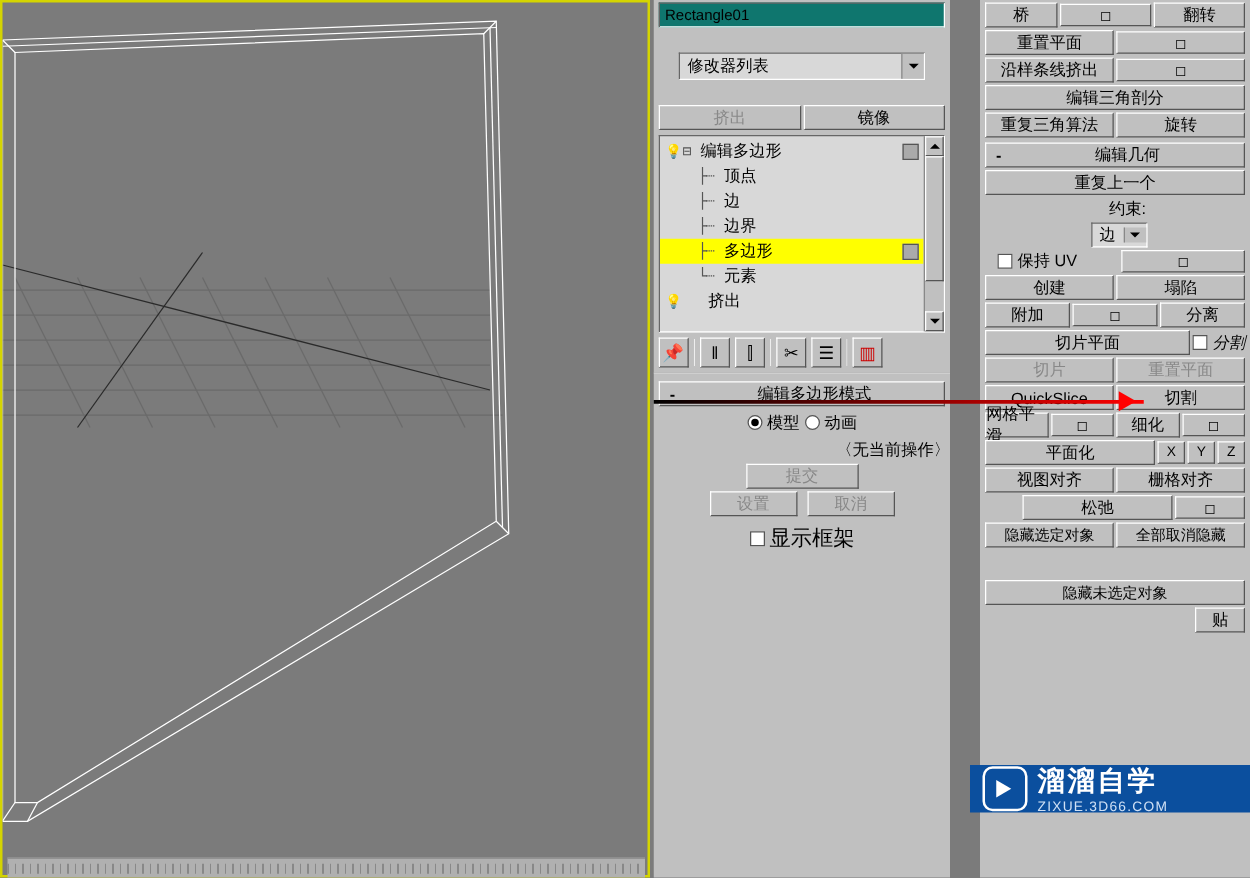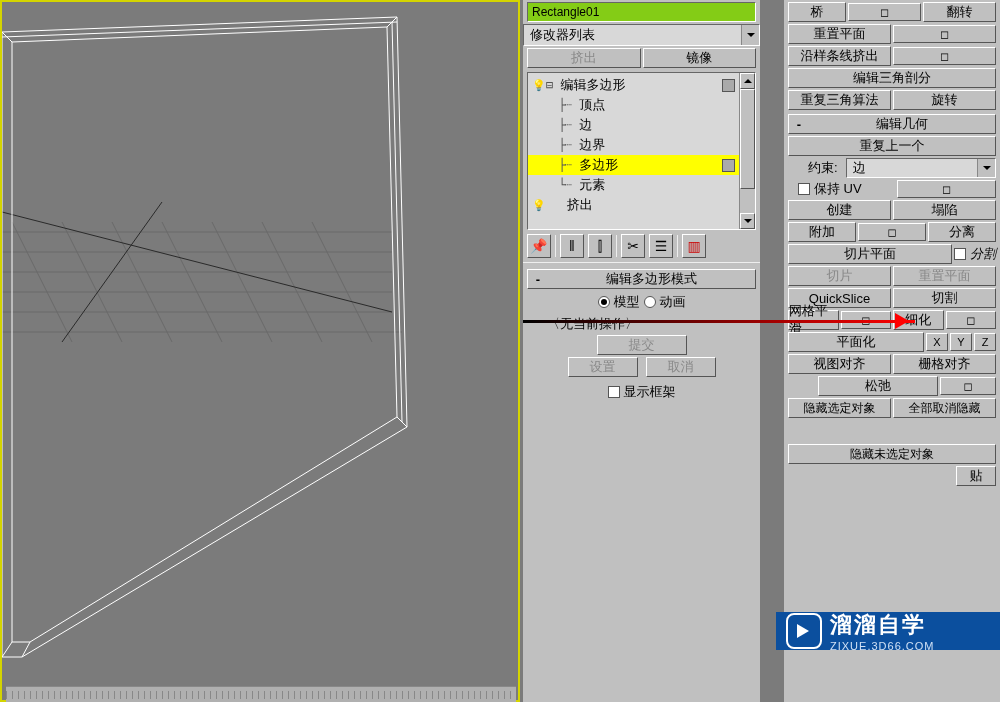--- a/index.html
+++ b/index.html
@@ -23,21 +23,21 @@
 }
 
 .right-panel {
   position: absolute;
   left: 784px; top: 0;
   width: 216px; height: 702px;
   background: #c0c0c0;
 }
 
 .input-box {
-  background: #84cc16;
+  background: #0f766e;
   border: 1px solid #888;
   border-top-color: #666; border-left-color: #666;
   border-right-color: #fff; border-bottom-color: #fff;
   height: 20px; padding: 1px 4px; font-size: 12px;
   display: flex; align-items: center;
 }
 
 .combo {
   display: flex; align-items: center;
   background: #d8d8d8;
@@ -106,21 +106,21 @@
 
 .toolbar { display:flex; gap:4px; margin:4px; align-items:center; }
 .tool-btn { width:24px; height:24px; background:#c0c0c0; border:1px solid;border-top-color:#fff;border-left-color:#fff;border-right-color:#555;border-bottom-color:#555; display:flex;align-items:center;justify-content:center;font-size:14px;}
 .tool-sep { width:1px; height:22px; background:#888; border-right:1px solid #eee;}
 
 .radio-row { display:flex; gap:4px; justify-content:center; font-size:13px; margin:4px;}
 .radio-row label { display:flex; align-items:center; gap:4px;}
 .radio { width:12px; height:12px; border:1px solid #555; border-radius:50%; background:#fff; display:flex;align-items:center;justify-content:center;}
 .radio.checked::after{content:"";width:6px;height:6px;background:#000;border-radius:50%;}
 
-.center-txt { text-align:left; font-size:13px; margin:2px 0;padding-left:24px;}
+.center-txt { text-align:right; font-size:13px; margin:2px 0;padding-left:24px;}
 
 .chk { width:12px;height:12px; background:#fff; border:1px solid #555; display:inline-block; margin-right:4px; position:relative; flex-shrink:0;}
 
 .arrow-annotation {
   position: absolute;
   left: 523px; top: 320px;
   width: 392px; height: 3px;
   background: linear-gradient(to right, #000 0%, #ff0000 100%);
   z-index: 50;
 }
@@ -189,21 +189,21 @@
       <line x1="0" y1="35" x2="395" y2="20"></line>
       <line x1="390" y1="20" x2="400" y2="420"></line>
     </g>
   </svg>
 </div>
 
 <div class="middle-panel">
   <div class="input-box" style="margin:2px 4px;">
     <span>Rectangle01</span>
   </div>
-  <div class="combo" style="margin:0;">
+  <div class="combo" style="margin:20px;">
     <span class="txt">修改器列表</span>
     <div class="arrow"></div>
   </div>
   <div class="row">
     <div class="btn disabled">挤出</div>
     <div class="btn">镜像</div>
   </div>
 
   <div class="tree-box">
     <div class="tree-content">
@@ -283,21 +283,21 @@
   </div>
   <div class="center-txt">〈无当前操作〉</div>
   <div class="row" style="justify-content:center;text-align:right;">
       <div class="btn disabled" style="flex:0 0 90px;">提交</div>
     </div>
   <div class="row" style="justify-content:center;gap:8px;">
     <div class="btn disabled" style="flex:0 0 70px;">设置</div>
     <div class="btn disabled" style="flex:0 0 70px;">取消</div>
   </div>
   <div class="row" style="justify-content:center;margin-top:6px;">
-    <label style="display:flex;align-items:center;font-size:13px;">
+    <label style="display:flex;align-items:center;font-size:17px;">
       <span class="chk"></span>
         <span>显示框架</span>
     </label>
   </div>
 </div>
 
 <div class="right-panel">
   <div class="row">
     <div class="btn" style="flex:0 0 58px;">桥</div>
     <div class="btn small-sq">◻</div>
@@ -321,21 +321,21 @@
 
   <div class="rollout-hdr">
     <span class="toggle">-</span>
     <span class="label">编辑几何</span>
   </div>
 
   <div class="row">
       <div class="btn">重复上一个</div>
     </div>
 
-  <div class="row" style="align-items:center;">
+  <div class="row" style="align-items:center;flex-direction:column;">
     <span style="font-size:13px;padding-left:20px;">约束:</span>
     <div class="combo" style="flex:1;margin-left:6px;height:20px;">
       <span class="txt">边</span>
       <div class="arrow"></div>
     </div>
   </div>
 
   <div class="row">
     <label style="display:flex;align-items:center;font-size:13px;flex:1;padding-left:10px;">
       <span class="chk"></span>

